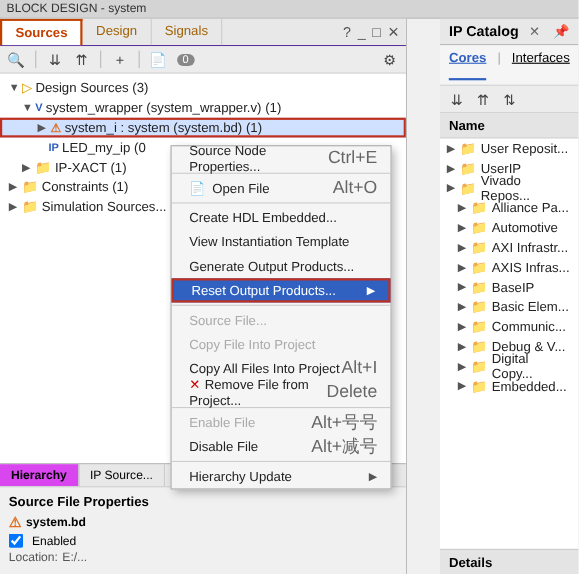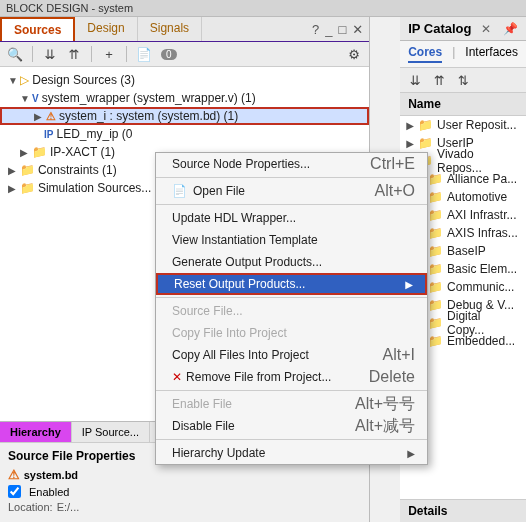--- a/index.html
+++ b/index.html
@@ -123,27 +123,26 @@
     .expand-icon { margin-right: 2px; font-size: 10px; color: #555; min-width: 10px; }
     .bd-icon { color: #e07020; font-weight: bold; margin-right: 3px; font-size: 11px; }
     .verilog-icon { color: #3060c0; margin-right: 3px; font-size: 10px; font-weight: bold; }
     .folder-icon { color: #e0a000; margin-right: 3px; }
 
     
     .context-menu {
       position: absolute;
       left: 155px;
       top: 115px;
-      width: 273px;
+      width: 201px;
       background: #f5f5f5;
       border: 1px solid #aaa;
       box-shadow: 3px 3px 8px rgba(0,0,0,0.3);
       z-index: 100;
       font-size: 12px;
-      margin-top: 20px;
     }
     .ctx-item {
       display: flex;
       align-items: center;
       justify-content: space-between;
       padding: 4px 12px 4px 16px;
       cursor: pointer;
       color: #222;
       height: 22px;
     }
@@ -219,21 +218,22 @@
     .ip-close { margin-left: auto; cursor: pointer; color: #666; }
     .ip-tabs {
       display: flex;
       padding: 4px 8px;
       gap: 10px;
       border-bottom: 1px solid #ccc;
     }
     .ip-tab {
       font-size: 12px;
       cursor: pointer;
-      padding-bottom: 2px;
+      padding-bottom: 12px;
+      text-decoration: underline;
     }
     .ip-tab.active {
       font-weight: 700;
       border-bottom: 2px solid #3060c0;
       color: #3060c0;
     }
     .ip-sep { color: #aaa; }
     .ip-toolbar {
       display: flex;
       align-items: center;
@@ -353,21 +353,21 @@
         <span>Source Node Properties...</span>
         <span class="ctx-shortcut">Ctrl+E</span>
       </div>
       <div class="ctx-sep"></div>
       <div class="ctx-item">
         <span><span class="ctx-file-icon">📄</span><span>Open File</span></span>
         <span class="ctx-shortcut">Alt+O</span>
       </div>
       <div class="ctx-sep"></div>
       <div class="ctx-item">
-        <span>Update HDL Wrapper...</span>
+        <span>Create HDL Embedded...</span>
       </div>
       <div class="ctx-item">
         <span>View Instantiation Template</span>
       </div>
       <div class="ctx-item">
         <span>Generate Output Products...</span>
       </div>
       <div class="ctx-item highlighted">
         <span>Reset Output Products...</span>
         <span class="ctx-arrow">▶</span>

